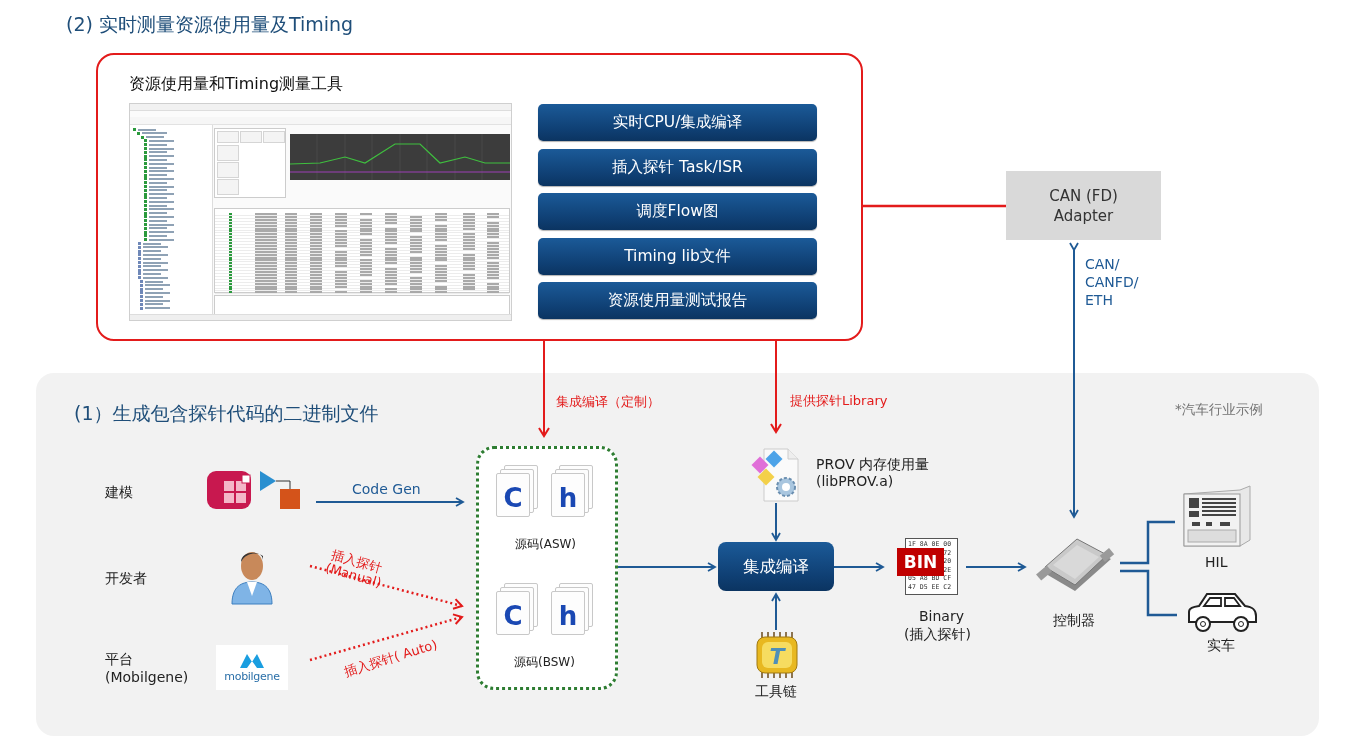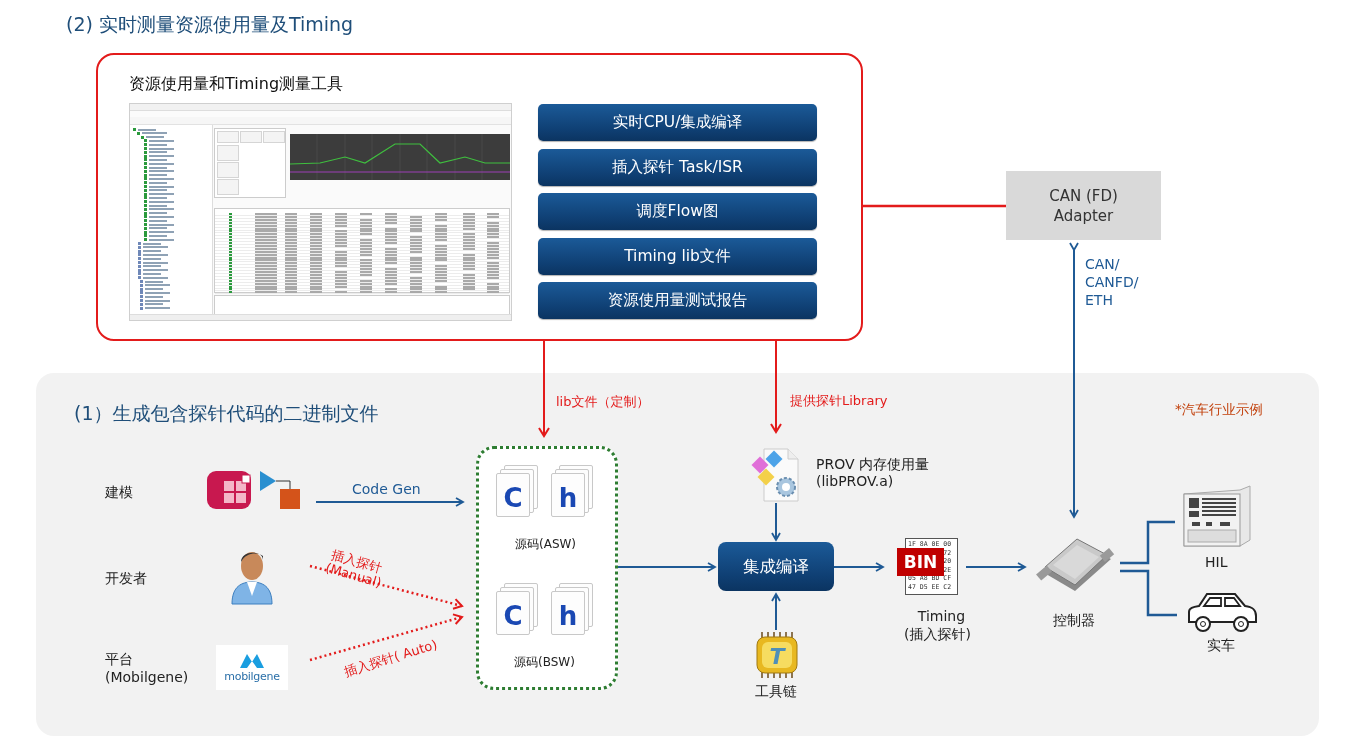--- a/index.html
+++ b/index.html
@@ -52,21 +52,21 @@
       display: flex; flex-direction: column; align-items: center; justify-content: center;
       font-size: 15px; color: #333; line-height: 20px;
     }
     #can-bus-label { left: 1085px; top: 255px; font-size: 14px; color: #1f5a95; line-height: 18px; }
 
     
     #gen-panel {
       left: 36px; top: 373px; width: 1283px; height: 363px; background: #f2f2f2; border-radius: 18px;
     }
     #title1 { left: 74px; top: 401px; font-size: 19px; color: #1f4e79; white-space: nowrap; }
-    #auto-note { left: 1175px; top: 401px; font-size: 13.5px; color: #c2410c; white-space: nowrap; }
+    #auto-note { left: 1175px; top: 401px; font-size: 13.5px; color: #737373; white-space: nowrap; }
 
     .red-label { font-size: 13px; color: #e31b1b; white-space: nowrap; }
     .dark-label { font-size: 14px; color: #222; white-space: nowrap; }
     .blue-label { font-size: 14px; color: #1f5a95; white-space: nowrap; }
 
     #source-group {
       left: 476px; top: 446px; width: 142px; height: 244px;
       border: 3px dotted #2e7d32; border-radius: 18px; background: #fff;
     }
 
@@ -595,21 +595,21 @@
   <line x1="776" y1="630" x2="776" y2="594" stroke="#1f5a95" stroke-width="2" marker-end="url(#ab)"></line>
 
   <line x1="834" y1="567" x2="883" y2="567" stroke="#1f5a95" stroke-width="2" marker-end="url(#ab)"></line>
 
   <line x1="966" y1="567" x2="1025" y2="567" stroke="#1f5a95" stroke-width="2" marker-end="url(#ab)"></line>
 
   <polyline points="1120,563 1148,563 1148,522 1175,522" fill="none" stroke="#1f5a95" stroke-width="2.5"></polyline>
   <polyline points="1120,571 1148,571 1148,615 1177,615" fill="none" stroke="#1f5a95" stroke-width="2.5"></polyline>
 </svg>
 
-<div class="abs red-label" style="left:556px;top:393px;">lib文件（定制）</div>
+<div class="abs red-label" style="left:556px;top:393px;">集成编译（定制）</div>
 <div class="abs red-label" style="left:790px;top:392px;">提供探针Library</div>
 <div class="abs blue-label" style="left:352px;top:481px;">Code Gen</div>
 <div class="abs red-label" style="left:334px;top:546px;transform:rotate(16deg);transform-origin:left top;">插入探针</div>
 <div class="abs red-label" style="left:328px;top:560px;transform:rotate(16deg);transform-origin:left top;">(Manual)</div>
 <div class="abs red-label" style="left:342px;top:664px;transform:rotate(-17deg);transform-origin:left top;">插入探针( Auto)</div>
 
 <div class="abs dark-label" style="left:105px;top:484px;">建模</div>
 <div class="abs dark-label" style="left:105px;top:570px;">开发者</div>
 <div class="abs dark-label" style="left:105px;top:650px;line-height:18px;">
   <div>平台</div>
@@ -710,21 +710,21 @@
 <div class="abs dark-label" style="left:755px;top:683px;">工具链</div>
 
 <div id="bin-icon" class="abs">1F 8A 0E 00
          72
          20
          2E
 05 A8 BD CF
 47 D5 EE C2</div>
 <div id="bin-badge" class="abs">BIN</div>
 <div class="abs dark-label" style="left:912px;top:607px;line-height:18px;text-align:center;">
-  <div>Timing</div>
+  <div>Binary</div>
   <div style="margin-left:-8px;">(插入探针)</div>
 </div>
 
 <svg class="abs" style="left:1035px;top:535px;" width="82" height="62" viewBox="0 0 82 62">
   <path d="M6,36 L42,6 L76,24 L40,56 Z" fill="#8a8a8a"></path>
   <path d="M10,32 L42,4 L72,20 L40,50 Z" fill="#c9c9c9" stroke="#777"></path>
   <path d="M18,30 L42,10 L64,22 L40,44 Z" fill="#d9d9d9"></path>
   <rect x="2" y="34" width="14" height="8" transform="rotate(-40 9 38)" fill="#9a9a9a"></rect>
   <rect x="66" y="16" width="12" height="8" transform="rotate(-40 72 20)" fill="#9a9a9a"></rect>
 </svg>

